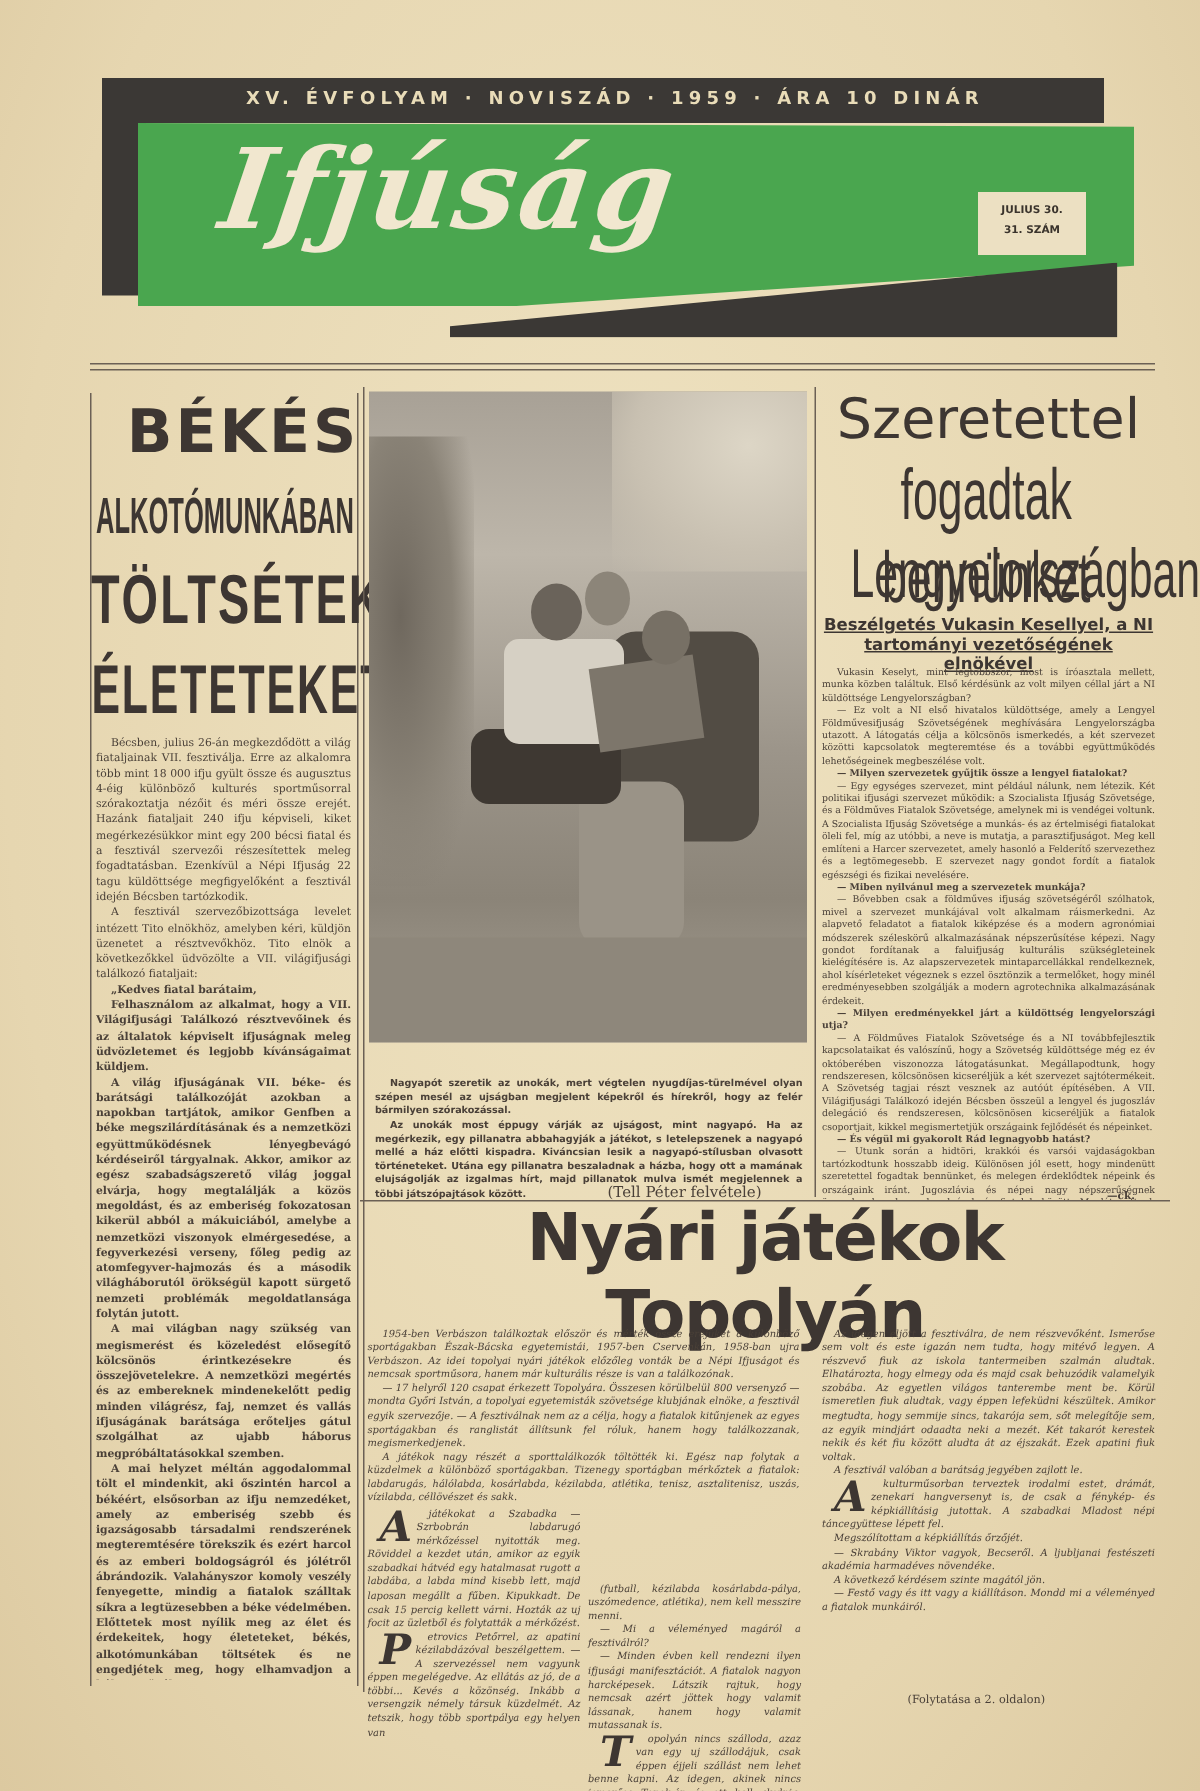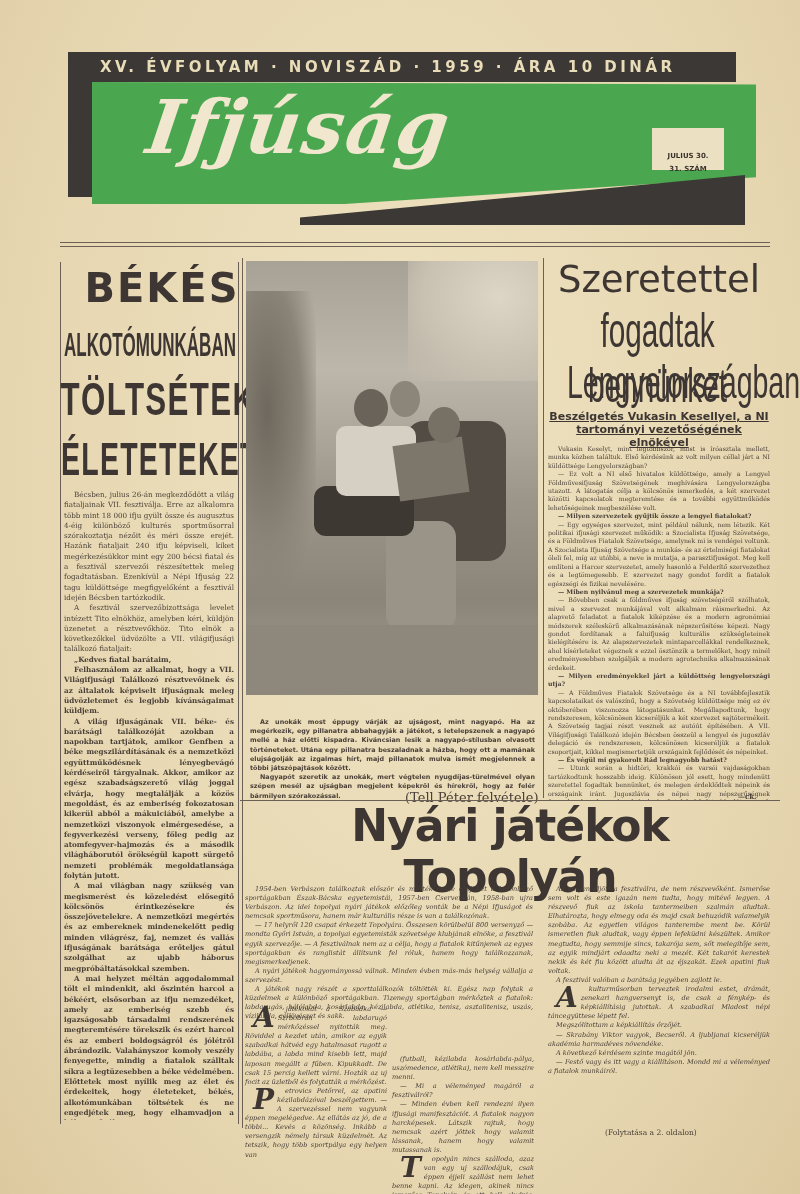--- a/index.html
+++ b/index.html
@@ -10,31 +10,31 @@
     color:#3a332c;
     position:relative;
   }
   .page { position:absolute; left:0; top:0; width:800px; height:1194px;
     background: radial-gradient(ellipse at 50% 40%, #efe3c2 0%, #e6d6b0 70%, #dcc9a0 100%); }
 
   
   .mast-dark-top { position:absolute; left:68px; top:52px; width:668px; height:30px; background:#3b3835; }
   .mast-dark-left { position:absolute; left:68px; top:52px; width:24px; height:145px; background:#3b3835; }
   .mast-top-text { position:absolute; left:100px; top:58px; width:620px; color:#e9dcb8;
-    font-family:"DejaVu Sans", sans-serif; font-weight:bold; font-size:15px; letter-spacing:3.5px; text-align:left; }
+    font-family:"DejaVu Sans", sans-serif; font-weight:bold; font-size:12px; letter-spacing:3.5px; text-align:center; }
   .mast-green { position:absolute; left:92px; top:82px; width:664px; height:122px; background:#4aa64f;
     clip-path: polygon(0 0, 100% 2%, 100% 78%, 38% 100%, 0 100%); }
   .mast-dark-bottom { position:absolute; left:300px; top:175px; width:445px; height:50px; background:#3b3835;
     clip-path: polygon(0 85%, 100% 0, 100% 100%, 0 100%); }
   .mast-logo { position:absolute; left:148px; top:84px; color:#f1e7cf;
     font-family:"DejaVu Serif", serif; font-style:italic; font-weight:bold; font-size:74px; letter-spacing:2px;
     transform:skewX(-8deg); }
   .mast-datebox { position:absolute; left:652px; top:128px; width:72px; height:42px; background:#ece0c2;
     font-family:"DejaVu Sans", sans-serif; font-weight:bold; font-size:7px; text-align:center; color:#3a332c; }
-  .mast-datebox div { margin-top:24px; }
+  .mast-datebox div { margin-top:8px; }
   .mast-datebox div + div { margin-top:5px; }
 
   .rule { position:absolute; height:1px; background:#6b6055; }
 
   
   .left-frame { position:absolute; left:60px; top:262px; width:177px; height:862px;
     border-left:1px solid #6b6055; border-right:1px solid #6b6055; }
   .hl-bekes { position:absolute; left:76px; top:265px; width:172px; text-align:center;
     font-family:"DejaVu Sans", sans-serif; font-weight:bold; font-size:40px; letter-spacing:2px; color:#3d3632; }
   .hl-cond { position:absolute; left:62px; width:176px; text-align:center;
@@ -60,21 +60,21 @@
   .photo .child2-head { position:absolute; left:182px; top:146px; width:32px; height:36px; border-radius:50%; background:#777065; }
   .photo .shirt { position:absolute; left:90px; top:165px; width:80px; height:70px; background:#d6d0c4; border-radius:10px; }
   .photo .coat { position:absolute; left:160px; top:160px; width:100px; height:140px; background:#524c44; border-radius:18px; }
   .photo .paper { position:absolute; left:150px; top:180px; width:70px; height:56px; background:#7d766b; transform:rotate(-8deg); }
   .photo .shorts { position:absolute; left:68px; top:225px; width:100px; height:50px; background:#3e3832; border-radius:12px; }
   .photo .legs { position:absolute; left:140px; top:260px; width:70px; height:110px; background:#9a9387; border-radius:16px; }
   .photo .ground { position:absolute; left:0; bottom:0; width:100%; height:70px; background:#8e877b; }
   .caption { position:absolute; left:250px; top:718px; width:285px; font-family:"DejaVu Sans", sans-serif;
     font-weight:bold; font-size:6.4px; line-height:9.2px; text-align:justify; color:#4a4038; }
   .caption p { margin:0; text-indent:10px; }
-  .credit { position:absolute; left:405px; top:790px; font-size:13px; color:#4a4038; }
+  .credit { position:absolute; left:405px; top:790px; font-size:10px; color:#4a4038; }
 
   
   .hl-szer { position:absolute; left:548px; top:258px; width:222px; text-align:center;
     font-family:"DejaVu Sans", sans-serif; font-weight:normal; font-size:37px; color:#3d3632; }
   .hl-cond2 { position:absolute; font-family:"Liberation Sans", sans-serif; color:#3d3632; text-align:center;
     transform-origin:left top; }
   .hl-fog { left:549px; top:303px; width:350px; font-size:48px; transform:scaleX(0.62); }
   .hl-leng { left:567px; top:355px; width:300px; font-size:46px; transform:scaleX(0.62); }
   .right-sub { position:absolute; left:548px; top:410px; width:222px; text-align:center;
     font-family:"DejaVu Sans", sans-serif; font-weight:bold; font-size:11px; line-height:13px; color:#3d3632;text-decoration:underline; }
@@ -144,22 +144,22 @@
     <div class="legs"></div>
     <div class="shorts"></div>
     <div class="shirt"></div>
     <div class="paper"></div>
     <div class="man-head"></div>
     <div class="child1-head"></div>
     <div class="child2-head"></div>
     <div class="ground"></div>
   </div>
   <div class="caption">
+    <p>Nagyapót szeretik az unokák, mert végtelen nyugdíjas-türelmével olyan szépen mesél az ujságban megjelent képekről és hírekről, hogy az felér bármilyen szórakozással.</p>
     <p>Az unokák most éppugy várják az ujságost, mint nagyapó. Ha az megérkezik, egy pillanatra abbahagyják a játékot, s letelepszenek a nagyapó mellé a ház előtti kispadra. Kiváncsian lesik a nagyapó-stílusban olvasott történeteket. Utána egy pillanatra beszaladnak a házba, hogy ott a mamának elujságolják az izgalmas hírt, majd pillanatok mulva ismét megjelennek a többi játszópajtások között.</p>
-    <p>Nagyapót szeretik az unokák, mert végtelen nyugdíjas-türelmével olyan szépen mesél az ujságban megjelent képekről és hírekről, hogy az felér bármilyen szórakozással.</p>
   </div>
   <div class="credit">(Tell Péter felvétele)</div>
 
   <div class="hl-szer">Szeretettel</div>
   <div class="hl-cond2 hl-fog">fogadtak bennünket</div>
   <div class="hl-cond2 hl-leng">Lengyelországban</div>
   <div class="right-sub">Beszélgetés Vukasin Kesellyel, a NI tartományi vezetőségének elnökével</div>
   <div class="right-body">
     <p>Vukasin Keselyt, mint legtöbbször, most is íróasztala mellett, munka közben találtuk. Első kérdésünk az volt milyen céllal járt a NI küldöttsége Lengyelországban?</p>
     <p>— Ez volt a NI első hivatalos küldöttsége, amely a Lengyel Földművesifjuság Szövetségének meghívására Lengyelországba utazott. A látogatás célja a kölcsönös ismerkedés, a két szervezet közötti kapcsolatok megteremtése és a további együttműködés lehetőségeinek megbeszélése volt.</p>
@@ -173,42 +173,41 @@
     <p>— Utunk során a hidtöri, krakkói és varsói vajdaságokban tartózkodtunk hosszabb ideig. Különösen jól esett, hogy mindenütt szeretettel fogadtak bennünket, és melegen érdeklődtek népeink és országaink iránt. Jugoszlávia és népei nagy népszerűségnek örvendenek a lengyel polgárok és fiatalok között. Meglátogattunk néhány Harcer tábort s bizony nem az ő vendégeik voltunk, különös gonddal és figyelemmel vettek bennünket körül. Kellemes és szép emlékekkel tértünk haza és a küldöttség eredményes munkát végzett. Jelentősége nagy mind a lengyel mind a mi ifjuságunkra nézve.</p>
   </div>
   <div class="right-sign">—ck.</div>
 
   <div class="rule" style="left:240px;top:800px;width:540px;"></div>
   <div class="hl-nyari">Nyári játékok Topolyán</div>
 
   <div class="bot-intro">
     <p>1954-ben Verbászon találkoztak először és mérték össze erejüket a különböző sportágakban Észak-Bácska egyetemistái, 1957-ben Cservenkán, 1958-ban ujra Verbászon. Az idei topolyai nyári játékok előzőleg vonták be a Népi Ifjuságot és nemcsak sportműsora, hanem már kulturális része is van a találkozónak.</p>
     <p>— 17 helyről 120 csapat érkezett Topolyára. Összesen körülbelül 800 versenyző — mondta Győri István, a topolyai egyetemisták szövetsége klubjának elnöke, a fesztivál egyik szervezője. — A fesztiválnak nem az a célja, hogy a fiatalok kitűnjenek az egyes sportágakban és ranglistát állítsunk fel róluk, hanem hogy találkozzanak, megismerkedjenek.</p>
-    <p>A nyári játékok hagyományossá válnak. Minden évben más-más helység vállalja a szervezést.</p>
     <p>A játékok nagy részét a sporttalálkozók töltötték ki. Egész nap folytak a küzdelmek a különböző sportágakban. Tizenegy sportágban mérkőztek a fiatalok: labdarugás, hálólabda, kosárlabda, kézilabda, atlétika, tenisz, asztalitenisz, uszás, vízilabda, céllövészet és sakk.</p>
   </div>
 
   <div class="bot-col bot-c1">
     <p><span class="dropcap">A</span><span>játékokat a Szabadka — Szrbobrán labdarugó mérkőzéssel nyitották meg. Röviddel a kezdet után, amikor az egyik szabadkai hátvéd egy hatalmasat rugott a labdába, a labda mind kisebb lett, majd laposan megállt a fűben. Kipukkadt. De csak 15 percig kellett várni. Hozták az uj focit az üzletből és folytatták a mérkőzést.</span></p>
     <p><span class="dropcap">P</span><span>etrovics Petőrrel, az apatini kézilabdázóval beszélgettem. — A szervezéssel nem vagyunk éppen megelégedve. Az ellátás az jó, de a többi... Kevés a közönség. Inkább a versengzik némely társuk küzdelmét. Az tetszik, hogy több sportpálya egy helyen van</span></p>
   </div>
 
   <div class="bot-col bot-c2">
     <p>(futball, kézilabda kosárlabda-pálya, uszómedence, atlétika), nem kell messzire menni.</p>
     <p>— Mi a véleményed magáról a fesztiválról?</p>
     <p>— Minden évben kell rendezni ilyen ifjusági manifesztációt. A fiatalok nagyon harcképesek. Látszik rajtuk, hogy nemcsak azért jöttek hogy valamit lássanak, hanem hogy valamit mutassanak is.</p>
     <p><span class="dropcap">T</span><span>opolyán nincs szálloda, azaz van egy uj szállodájuk, csak éppen éjjeli szállást nem lehet benne kapni. Az idegen, akinek nincs ismerőse Topolyán és ott kell aludnia, vakarhatja a fejét, hogy mit csináljon.</span></p>
   </div>
 
   <div class="bot-col bot-c3">
     <p>Az idegen eljött a fesztiválra, de nem részvevőként. Ismerőse sem volt és este igazán nem tudta, hogy mitévő legyen. A részvevő fiuk az iskola tantermeiben szalmán aludtak. Elhatározta, hogy elmegy oda és majd csak behuzódik valamelyik szobába. Az egyetlen világos tanterembe ment be. Körül ismeretlen fiuk aludtak, vagy éppen lefeküdni készültek. Amikor megtudta, hogy semmije sincs, takarója sem, sőt melegítője sem, az egyik mindjárt odaadta neki a mezét. Két takarót kerestek nekik és két fiu között aludta át az éjszakát. Ezek apatini fiuk voltak.</p>
     <p>A fesztivál valóban a barátság jegyében zajlott le.</p>
     <p><span class="dropcap">A</span><span>kulturműsorban terveztek irodalmi estet, drámát, zenekari hangversenyt is, de csak a fénykép- és képkiállításig jutottak. A szabadkai Mladost népi táncegyüttese lépett fel.</span></p>
     <p>Megszólítottam a képkiállítás őrzőjét.</p>
-    <p>— Skrabány Viktor vagyok, Becseről. A ljubljanai kicseréljük akadémia harmadéves növendéke.</p>
+    <p>— Skrabány Viktor vagyok, Becseről. A ljubljanai festészeti akadémia harmadéves növendéke.</p>
     <p>A következő kérdésem szinte magától jön.</p>
     <p>— Festő vagy és itt vagy a kiállításon. Mondd mi a véleményed a fiatalok munkáiról.</p>
   </div>
   <div class="cont">(Folytatása a 2. oldalon)</div>
 
   <div class="vrule" style="left:242px;top:258px;height:870px;"></div>
   <div class="vrule" style="left:543px;top:258px;height:540px;"></div>
 </div>
 
 </body></html>

